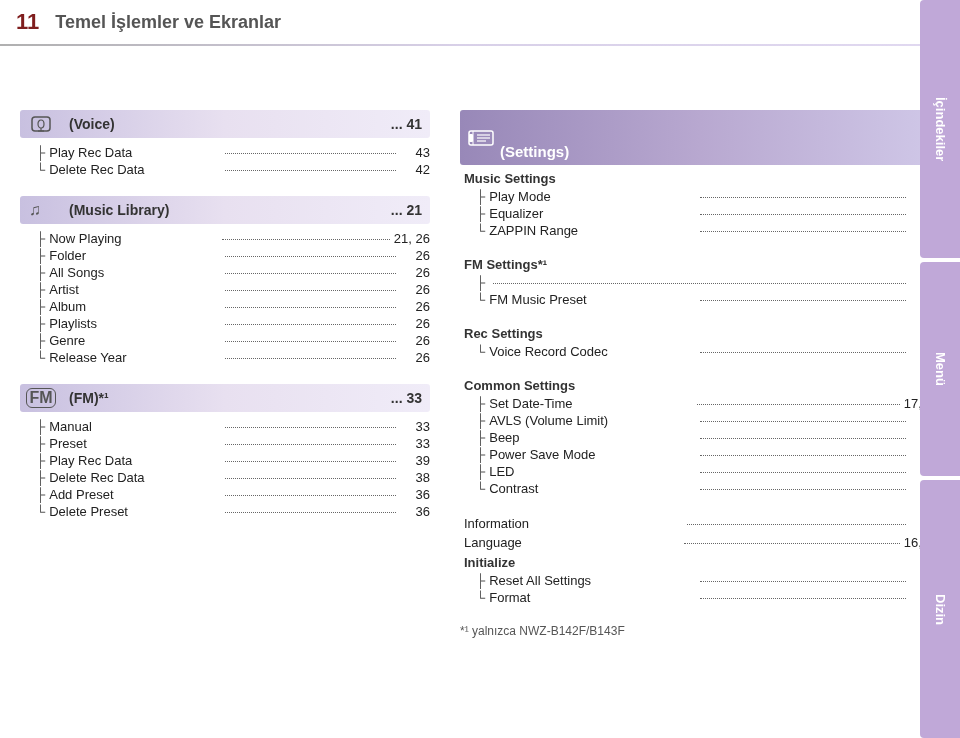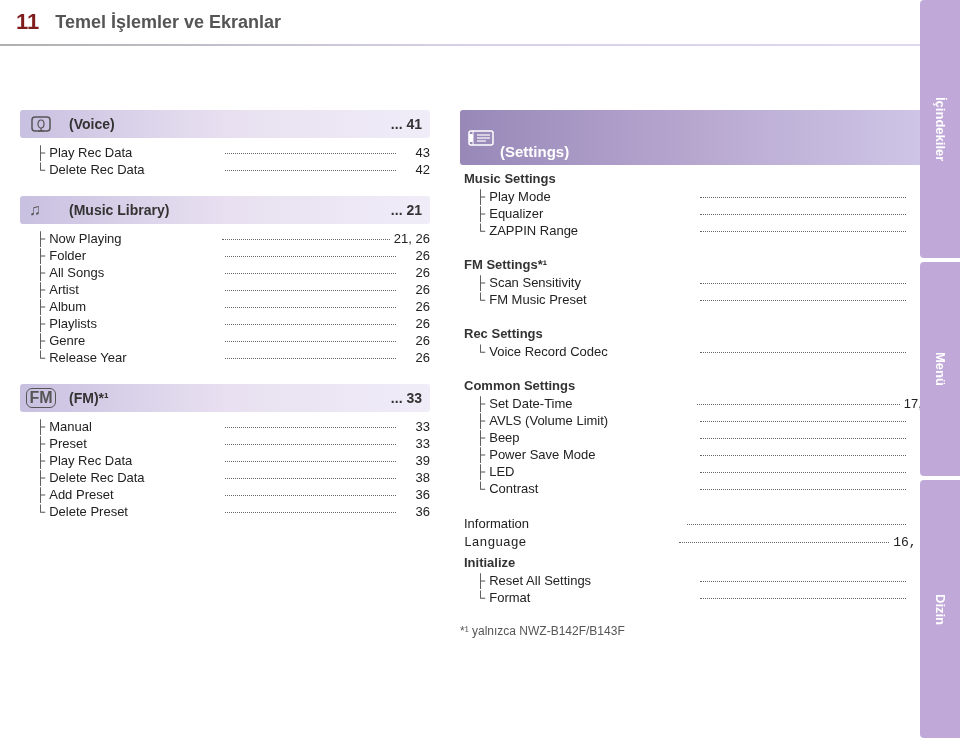--- a/index.html
+++ b/index.html
@@ -409,21 +409,20 @@
         <span class="toc-label">ZAPPIN Range</span>
         <span class="toc-dots"></span>
         <span class="toc-page">25</span>
       </div>
     </div>
 
     <div class="section">
       <div class="sub-section-label">FM Settings*¹</div>
       <div class="toc-item toc-indent-1">
         <span class="toc-branch">├</span>
-        <span class="toc-label">Scan Sensitivity</span>
         <span class="toc-dots"></span>
         <span class="toc-page">40</span>
       </div>
       <div class="toc-item toc-indent-1">
         <span class="toc-branch">└</span>
         <span class="toc-label">FM Music Preset</span>
         <span class="toc-dots"></span>
         <span class="toc-page">35</span>
       </div>
     </div>
@@ -477,21 +476,21 @@
         <span class="toc-page">47</span>
       </div>
     </div>
 
     <div class="toc-item" style="margin-bottom:2px;">
       <span class="toc-label" style="padding-left:4px;">Information</span>
       <span class="toc-dots"></span>
       <span class="toc-page">48</span>
     </div>
 
-    <div class="toc-item" style="margin-bottom:2px;font-family:Liberation Mono, monospace;">
+    <div class="toc-item" style="margin-bottom:2px;">
       <span class="toc-label" style="padding-left:4px;">Language</span>
       <span class="toc-dots"></span>
       <span class="toc-page">16, 49</span>
     </div>
 
     <div class="section">
       <div class="sub-section-label">Initialize</div>
       <div class="toc-item toc-indent-1">
         <span class="toc-branch">├</span>
         <span class="toc-label">Reset All Settings</span>

